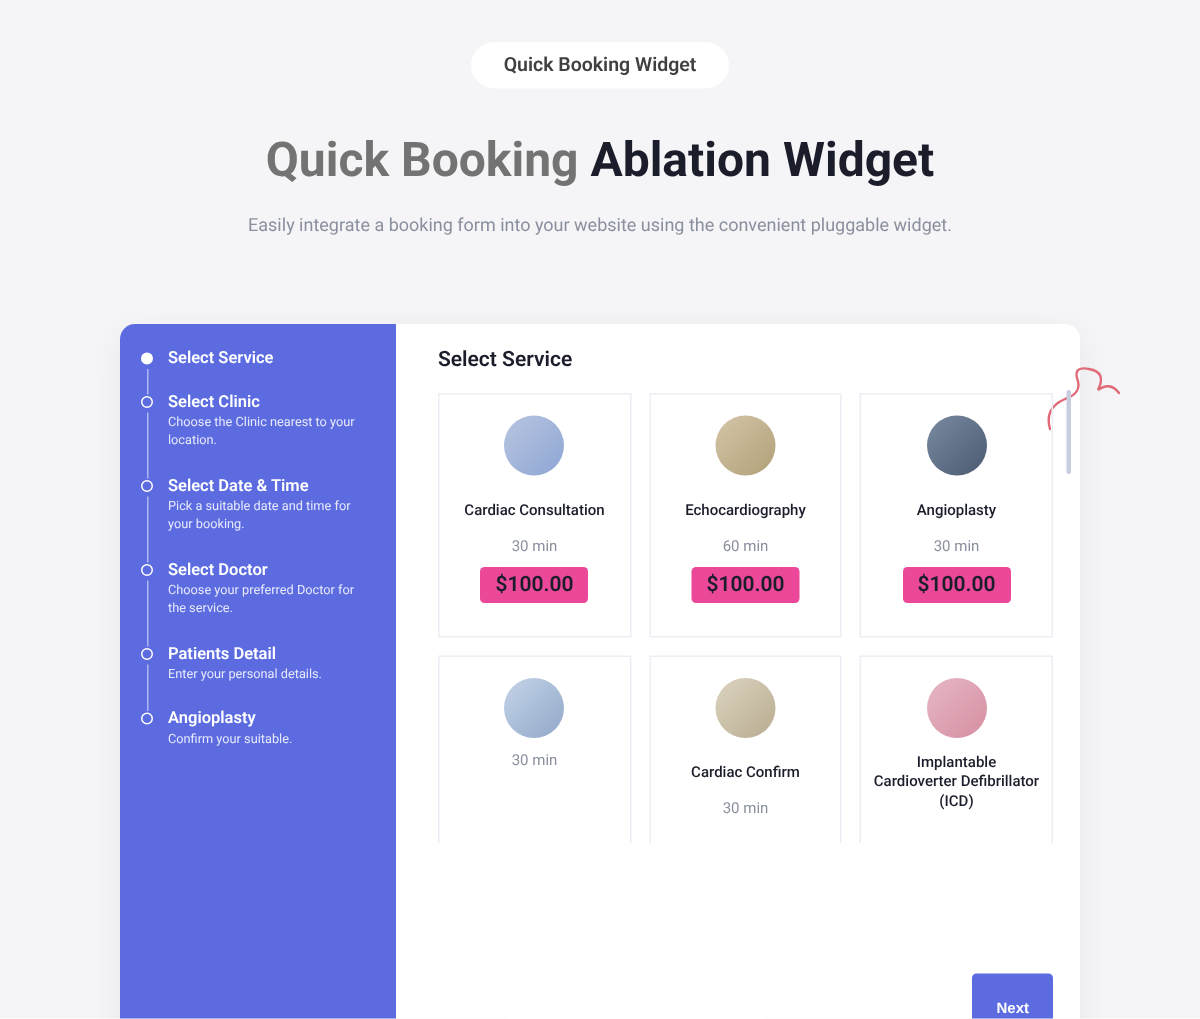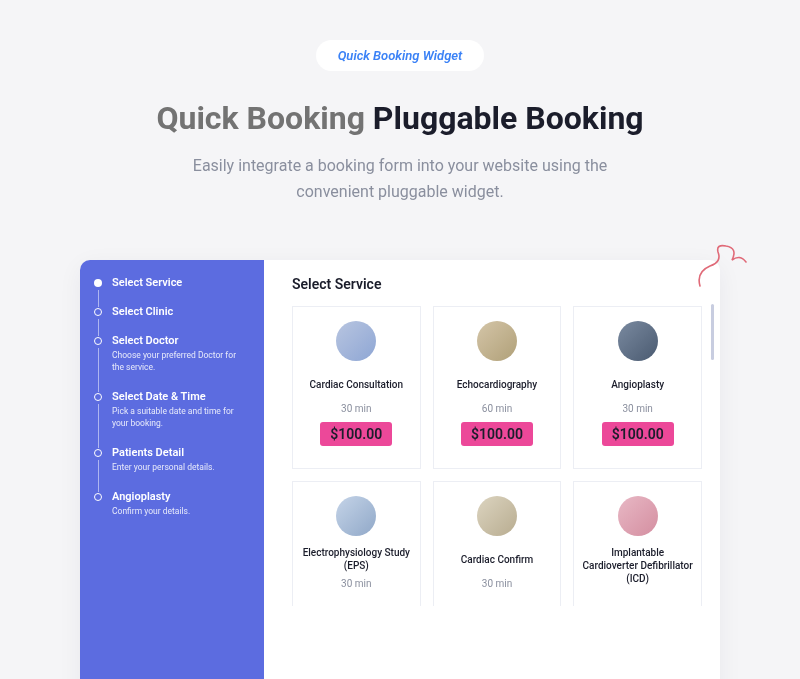--- a/index.html
+++ b/index.html
@@ -7,41 +7,40 @@
       font-family: -apple-system, BlinkMacSystemFont, 'Segoe UI', Roboto, sans-serif;
       background: #f5f5f7;
       width: 800px;
       height: 679px;
       overflow: hidden;
       position: relative;
     }
     .badge {
       display: block;
       width: fit-content;
-      margin: 40px auto 0;
+      margin: 28px auto 0;
       padding: 8px 22px;
       background: #fff;
       border-radius: 22px;
-      color: #3b82f6;
+      color: #404040;
       font-size: 13px;
       font-weight: 600;
-      font-style: italic;
     }
     .headline {
       text-align: center;
       font-size: 32px;
       font-weight: 700;
       margin-top: 28px;
       color: #1b1d2b;
     }
     .headline .accent { color: #737373; }
     .subhead {
       text-align: center;
       color: #8a8f9e;
-      font-size: 16px;
+      font-size: 12px;
       line-height: 1.6;
       margin: 16px auto 0;
       max-width: 480px;
     }
     .flourish {
       position: absolute;
       right: 48px;
       top: 238px;
       width: 60px;
       height: 56px;
@@ -190,52 +189,53 @@
       background: #c8cde0;
       border-radius: 2px;
     }
   </style>
 </head>
 <body>
 
 <div class="badge">Quick Booking Widget</div>
 
 <h1 class="headline">
-  <span class="accent">Quick Booking</span><span> Pluggable Booking</span>
+  <span class="accent">Quick Booking</span><span> Ablation Widget</span>
 </h1>
 
 <p class="subhead">Easily integrate a booking form into your website using the convenient pluggable widget.</p>
 
 <svg class="flourish" viewBox="0 0 60 56">
   <path d="M 8 48 Q 4 34 18 28 Q 30 24 26 14 Q 24 6 34 8 Q 46 10 40 22 Q 48 16 54 24" stroke="#e06a78" stroke-width="1.6" fill="none" stroke-linecap="round"></path>
 </svg>
 
 <div class="widget">
   <aside class="sidebar">
     <div class="step">
       <div class="step-title">Select Service</div>
     </div>
     <div class="step ring">
       <div class="step-title">Select Clinic</div>
+      <div class="step-desc">Choose the Clinic nearest to your location.</div>
+    </div>
+    <div class="step ring">
+      <div class="step-title">Select Date &amp; Time</div>
+      <div class="step-desc">Pick a suitable date and time for your booking.</div>
     </div>
     <div class="step ring">
       <div class="step-title">Select Doctor</div>
       <div class="step-desc">Choose your preferred Doctor for the service.</div>
     </div>
     <div class="step ring">
-      <div class="step-title">Select Date &amp; Time</div>
-      <div class="step-desc">Pick a suitable date and time for your booking.</div>
-    </div>
-    <div class="step ring">
       <div class="step-title">Patients Detail</div>
       <div class="step-desc">Enter your personal details.</div>
     </div>
     <div class="step ring">
       <div class="step-title">Angioplasty</div>
-      <div class="step-desc">Confirm your details.</div>
+      <div class="step-desc">Confirm your suitable.</div>
     </div>
   </aside>
 
   <div class="main">
     <div class="main-title">Select Service</div>
     <div class="scrollbar"></div>
     <div class="grid">
       <div class="card">
         <div class="card-img"></div>
         <div class="card-title">Cardiac Consultation</div>
@@ -249,21 +249,20 @@
         <div class="card-price">$100.00</div>
       </div>
       <div class="card">
         <div class="card-img"></div>
         <div class="card-title">Angioplasty</div>
         <div class="card-dur">30 min</div>
         <div class="card-price">$100.00</div>
       </div>
       <div class="card">
         <div class="card-img"></div>
-        <div class="card-title">Electrophysiology Study (EPS)</div>
         <div class="card-dur">30 min</div>
       </div>
       <div class="card">
         <div class="card-img"></div>
         <div class="card-title">Cardiac Confirm</div>
         <div class="card-dur">30 min</div>
       </div>
       <div class="card">
         <div class="card-img"></div>
         <div class="card-title">Implantable Cardioverter Defibrillator (ICD)</div>

